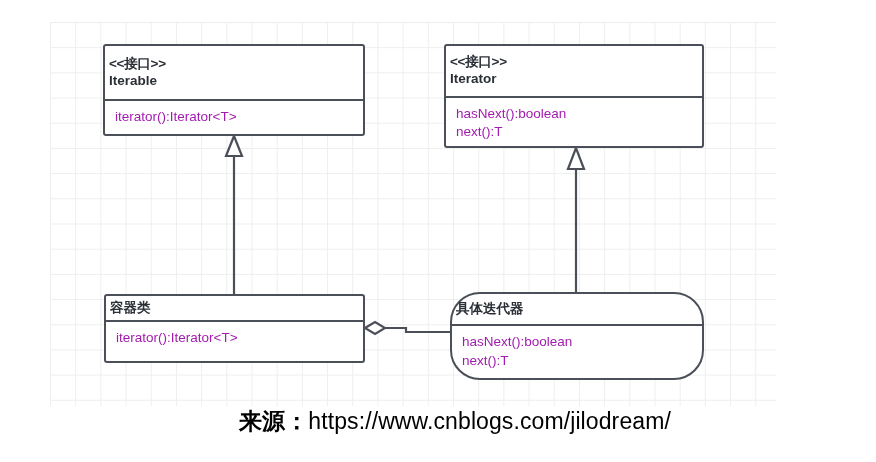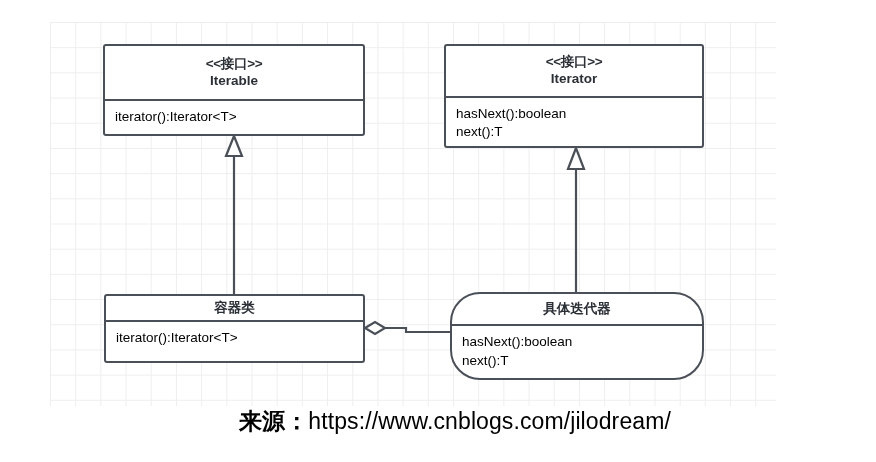--- a/index.html
+++ b/index.html
@@ -37,41 +37,41 @@
     border: 2px solid #4a4f58;
     border-radius: 3px;
     display: flex;
     flex-direction: column;
   }
   .uml-header {
     box-sizing: border-box;
     width: 100%;
     display: flex;
     flex-direction: column;
-    align-items: center;
+    align-items: flex-start;
     justify-content: center;
     border-bottom: 2px solid #4a4f58;
     color: #2b2f36;
     line-height: 1.22;
     padding: 2px 4px;
   }
   .uml-stereotype {
     font-size: 13.5px;
     font-weight: bold;
     letter-spacing: -0.3px;
   }
   .uml-name {
     font-size: 13.5px;
     font-weight: bold;
   }
   .uml-body {
     box-sizing: border-box;
     flex: 1;
     padding: 7px 10px 4px 10px;
-    color: #000000;
+    color: #a21caf;
     font-size: 13.5px;
     line-height: 1.38;
     text-align: left;
   }
   .uml-body div { white-space: nowrap; }
 
   
   #box-iterable      { left: 103px; top: 44px;  width: 262px; height: 92px; }
   #box-iterable .uml-header { height: 55px; }
   #box-iterator      { left: 444px; top: 44px;  width: 260px; height: 104px; }

